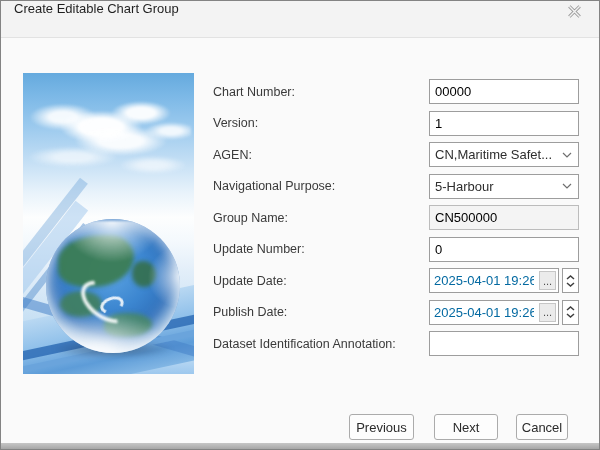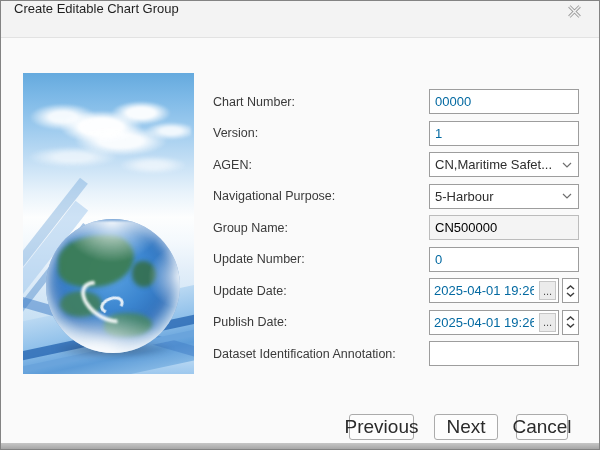--- a/index.html
+++ b/index.html
@@ -91,26 +91,26 @@
   .swirl2 { position:absolute; left:54px; top:78px; width:24px; height:16px; border-radius:50%;
         border:3px solid rgba(255,255,255,.85); border-bottom-color:transparent;
         transform:rotate(-20deg); filter:blur(.5px); }
   .frost { position:absolute; left:-6px; top:86px; width:146px; height:60px; filter:blur(2px);
         background:radial-gradient(ellipse at 40% 80%, rgba(255,255,255,.85) 10%, rgba(255,255,255,0) 60%); }
   .gloss { position:absolute; left:16px; top:2px; width:100px; height:42px; filter:blur(1px);
         background:radial-gradient(ellipse at 50% 0%, rgba(255,255,255,.9) 0%, rgba(255,255,255,0) 70%); }
   .rimlight { position:absolute; left:96px; top:22px; width:38px; height:72px;
         background:radial-gradient(ellipse at 100% 50%, rgba(255,255,255,.7), rgba(255,255,255,0) 60%); }
   
-  .form { position:absolute; left:212px; top:88px; width:366px; }
+  .form { position:absolute; left:212px; top:78px; width:366px; }
   .row { display:flex; align-items:center; height:25px; margin-bottom:6.5px; }
   .lbl { flex:1; font-size:12.5px; color:#3a3a3a; white-space:nowrap; }
   .txt {
     width:150px; height:25px; border:1px solid #9d9d9d; background:#fff;
-    padding:0 5px; font-size:13px; color:#0369a1; font-family:inherit; outline:none;
+    padding:0 5px; font-size:13px; color:#000000; font-family:inherit; outline:none;
   }
   .txt:disabled { background:#f4f4f4; border-color:#bcbcbc; color:#000000; }
   .sel {
     width:150px; height:25px; border:1px solid #9d9d9d; background:#fff;
     display:flex; align-items:center; justify-content:space-between;
     padding:0 6px 0 5px; font-size:13px; color:#2e2e2e; cursor:default;
   }
   .sel-val { white-space:nowrap; overflow:hidden; }
   .date-wrap { width:150px; display:flex; align-items:center; }
   .date-box { position:relative; width:130px; height:25px; border:1px solid #9d9d9d; background:#fff; }
@@ -124,21 +124,21 @@
     font-size:11px; line-height:10px; padding:0; text-align:center; font-family:inherit;
   }
   .spinner {
     margin-left:3px; width:17px; height:25px; border:1px solid #9d9d9d; background:#fff;
     display:flex; flex-direction:column; align-items:center; justify-content:center; gap:2px;
     cursor:pointer;
   }
   
   .btn {
     position:absolute; top:413px; height:26px; background:#fdfdfd;
-    border:1px solid #ababab; border-radius:3px; font-size:19px; color:#2b2b2b;
+    border:1px solid #ababab; border-radius:3px; font-size:13px; color:#2b2b2b;
     font-family:inherit; display:flex; align-items:center; justify-content:center;
     cursor:pointer;
   }
   .btn-previous { left:348px; width:65px; }
   .btn-next { left:433px; width:64px; }
   .btn-cancel { left:515px; width:52px; }
 </style>
 </head>
 <body>
 

